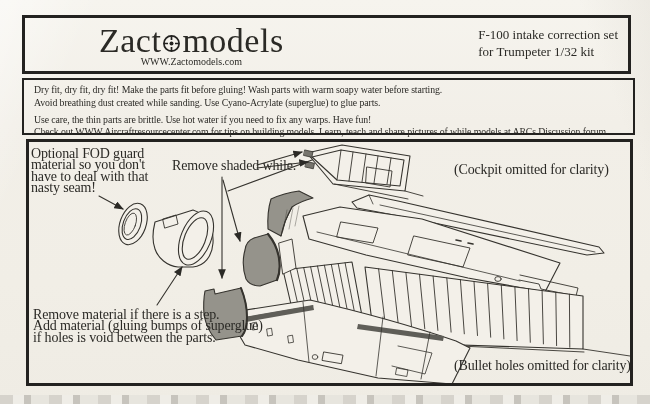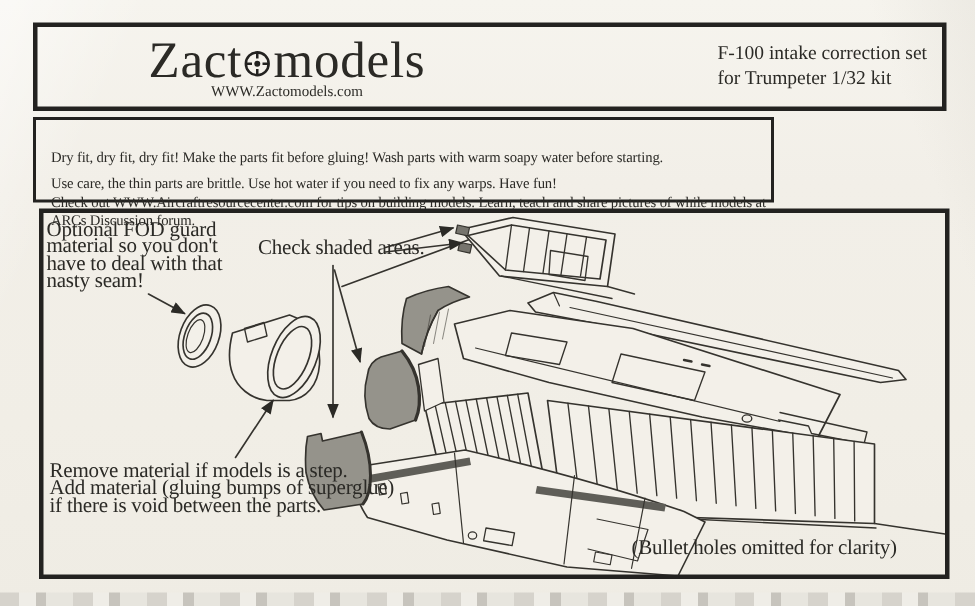--- a/index.html
+++ b/index.html
@@ -8,21 +8,21 @@
     background:
       linear-gradient(115deg, rgba(255,255,255,.5) 0%, rgba(255,255,255,0) 12%),
       linear-gradient(250deg, rgba(210,206,196,.25) 0%, rgba(210,206,196,0) 9%),
       linear-gradient(180deg, #f6f4ee 0%, #f2efe8 30%, #f1eee6 70%, #efece4 100%);
     font-family:"Liberation Serif", serif;color:#2b2a26;
   }
   .scanbar{position:absolute;left:0;bottom:0;width:650px;height:9px;
     background:repeating-linear-gradient(90deg,#d6d3cc 0 13px,#efede7 13px 24px,#c7c4bd 24px 31px,#e7e5de 31px 49px);}
   .box{position:absolute;border:3px solid #232220;box-sizing:border-box;}
   .header-box{left:22px;top:15px;width:609px;height:59px;}
-  .instr-box{left:22px;top:78px;width:494px;height:57px;border-width:2px;padding:20px 0 0 10px;}
+  .instr-box{left:22px;top:78px;width:613px;height:57px;border-width:2px;padding:4px 0 0 10px;}
   .instr-box p{margin:0;font-size:9.8px;line-height:12.8px;letter-spacing:-.1px;}
   .instr-box p.gap{margin-top:4px;}
   .diagram-box{left:26px;top:139px;width:607px;height:247px;}
   .logo-wrap{position:absolute;left:30px;top:4px;text-align:center;margin-left:44px;}
   .logo-text{font-size:34px;letter-spacing:.5px;white-space:nowrap;}
   .reticle{display:inline-block;vertical-align:baseline;transform:translateY(2px);}
   .website{font-size:10px;margin-top:-4px;}
   .product{position:absolute;right:10px;top:8px;font-size:13px;line-height:17px;}
   .lbl{position:absolute;font-size:14px;line-height:11.4px;letter-spacing:-.15px;white-space:nowrap;}
   svg.art{position:absolute;left:0;top:0;}
@@ -147,38 +147,40 @@
       <div class="website">WWW.Zactomodels.com</div>
     </div>
     <div class="product">
       <div>F-100 intake correction set</div>
       <div>for Trumpeter 1/32 kit</div>
     </div>
   </div>
 
   <div class="box instr-box">
     <p>Dry fit, dry fit, dry fit! Make the parts fit before gluing! Wash parts with warm soapy water before starting.</p>
+    <p>Avoid breathing dust created while sanding. Use Cyano-Acrylate (superglue) to glue parts.</p>
     <p class="gap">Use care, the thin parts are brittle. Use hot water if you need to fix any warps. Have fun!</p>
     <p>Check out WWW.Aircraftresourcecenter.com for tips on building models.  Learn, teach and share pictures of while models at ARCs Discussion forum.</p>
   </div>
 
   <div class="box diagram-box"></div>
 
   <div class="lbl" style="left:31px;top:148px;">
     <div>Optional FOD guard</div>
     <div>material so you don't</div>
     <div>have to deal with that</div>
     <div>nasty seam!</div>
   </div>
 
-  <div class="lbl" style="left:172px;top:160px;">Check shaded areas.</div>
+  <div class="lbl" style="left:172px;top:160px;">Remove shaded while.</div>
 
+  <div class="lbl" style="left:454px;top:164px;">(Cockpit omitted for clarity)</div>
 
   <div class="lbl" style="left:33px;top:309px;">
-    <div>Remove material if models is a step.</div>
+    <div>Remove material if there is a step.</div>
     <div>Add material (gluing bumps of superglue)</div>
-    <div>if there is void between the parts.</div>
+    <div>if holes is void between the parts.</div>
   </div>
 
-  <div class="lbl" style="left:421px;top:360px;">(Bullet holes omitted for clarity)</div>
+  <div class="lbl" style="left:454px;top:360px;">(Bullet holes omitted for clarity)</div>
 
   <div class="scanbar"></div>
 </div>
 
 </body></html>

